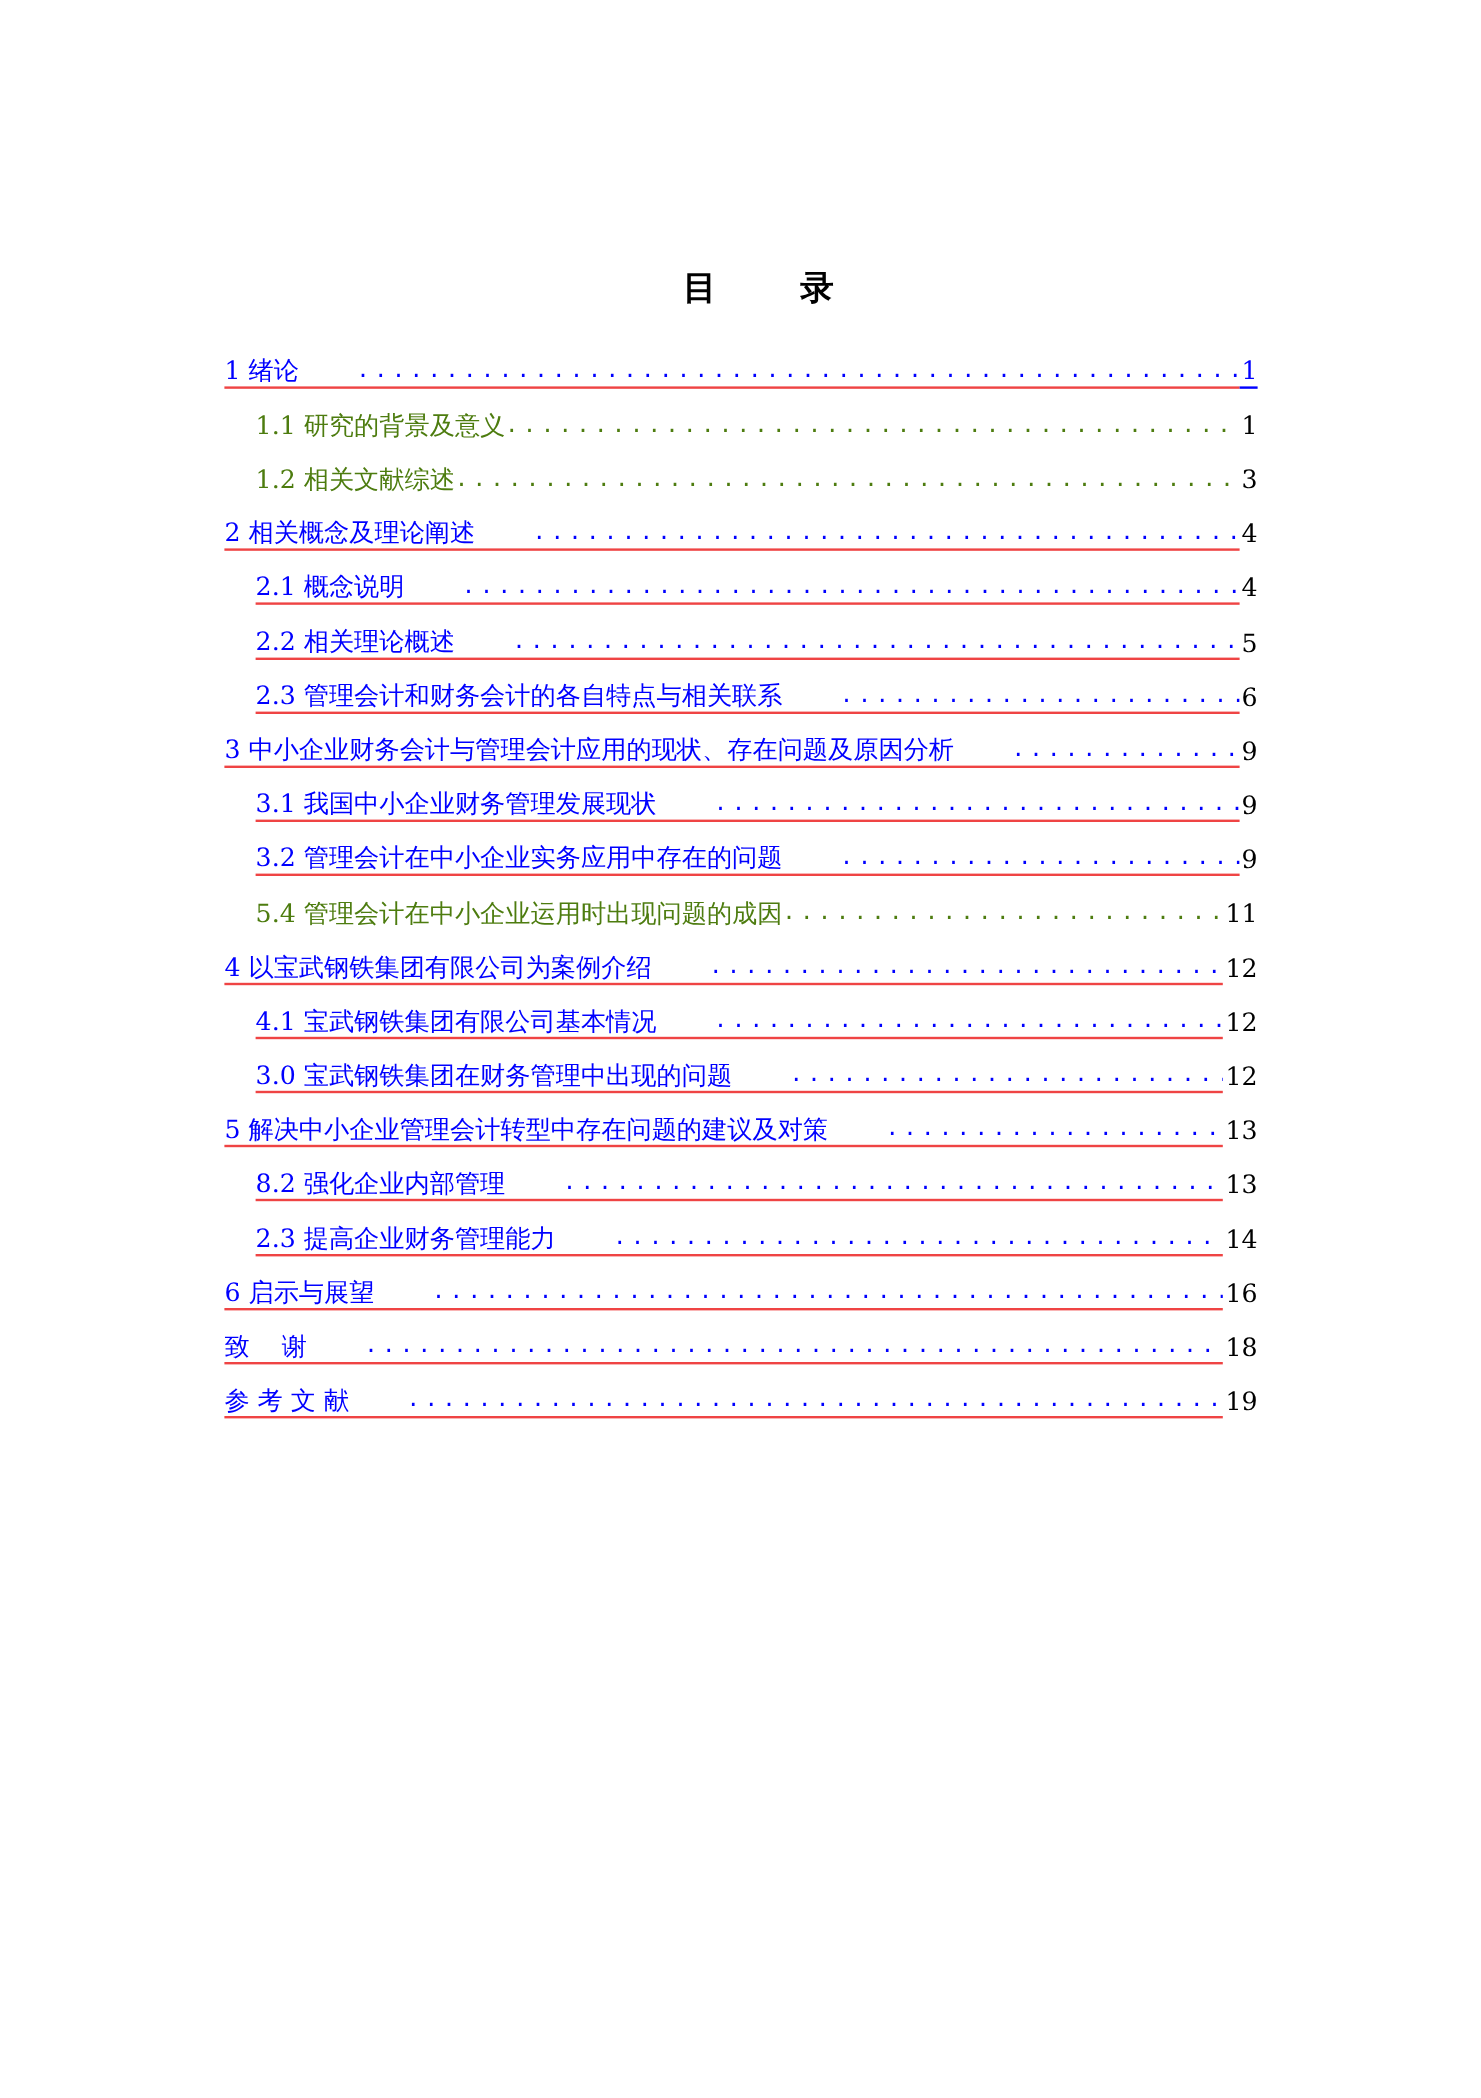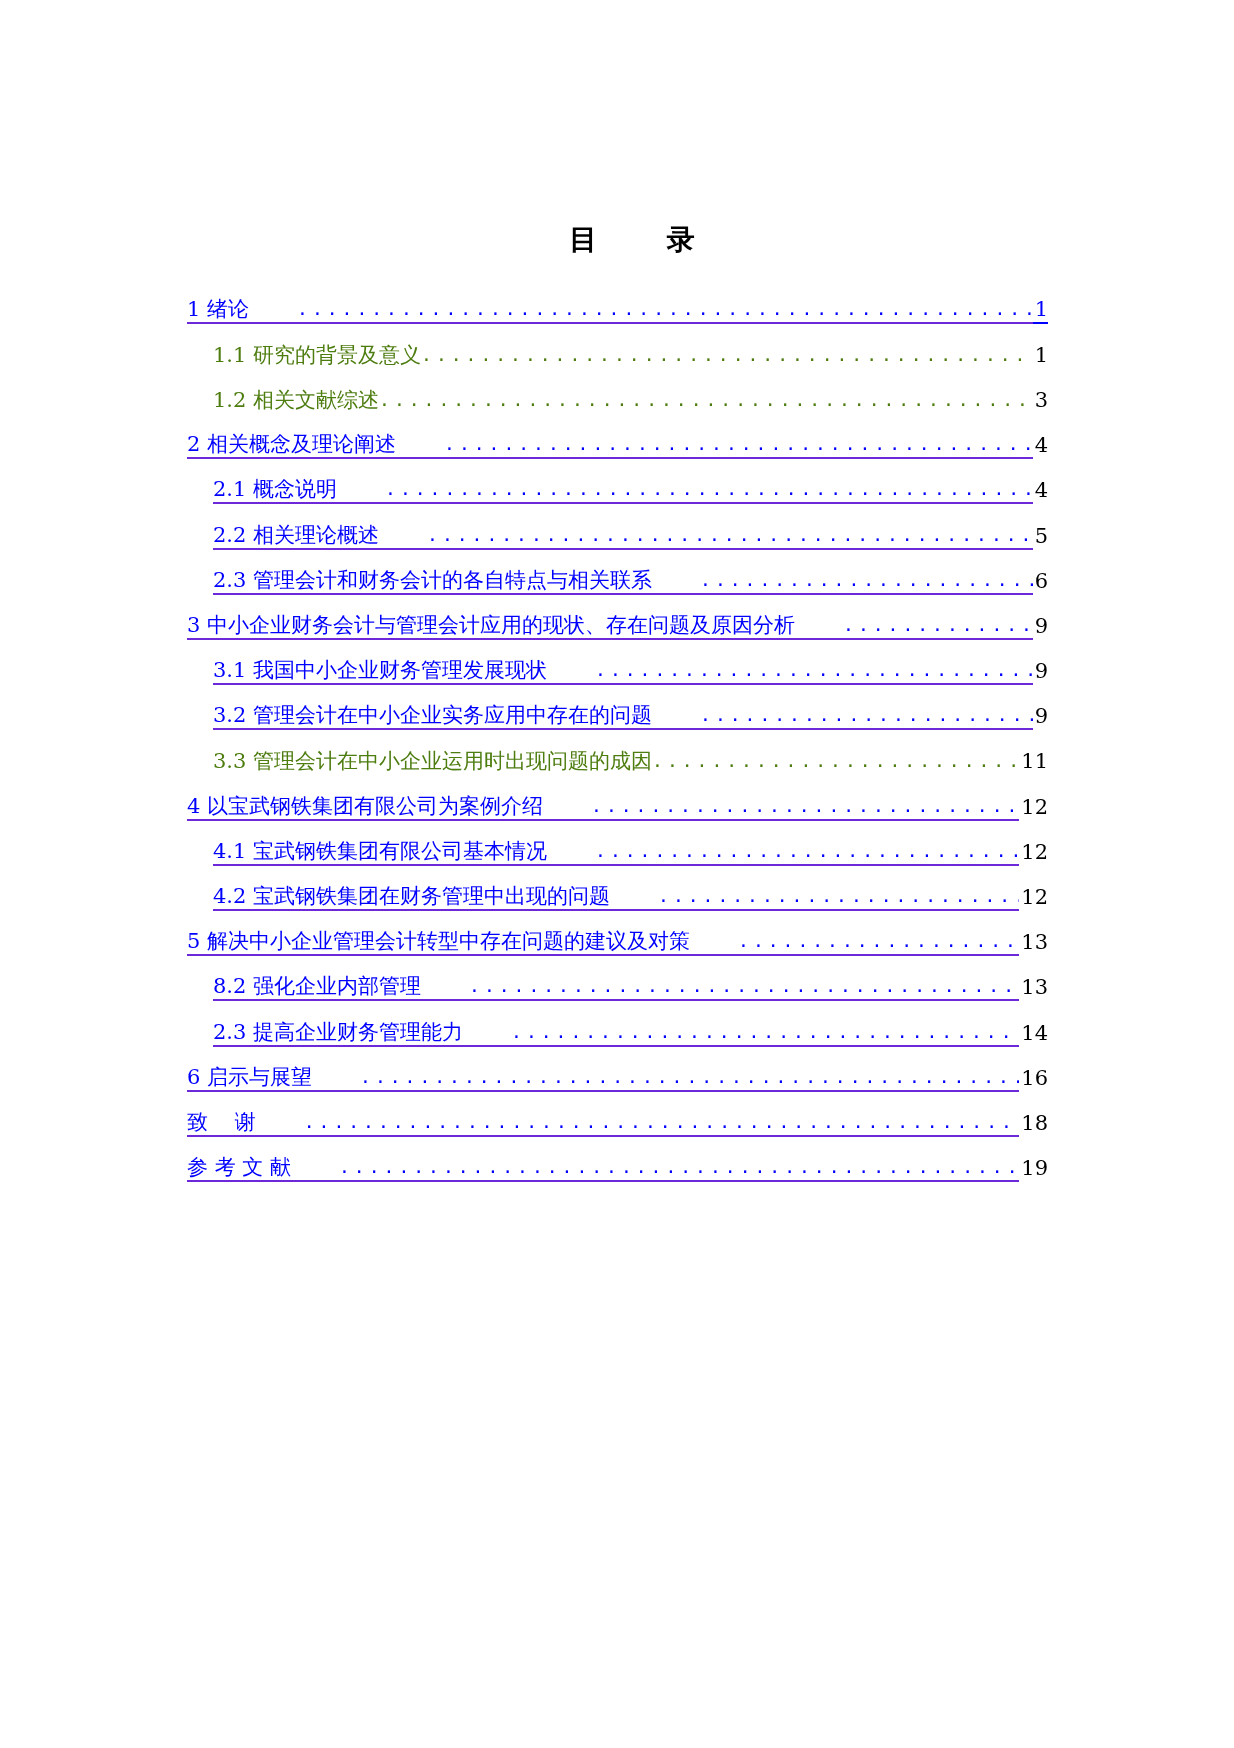--- a/index.html
+++ b/index.html
@@ -64,21 +64,21 @@
       content: "......................................................................................................................................................";
     }
     .toc-row .page {
       flex: 0 0 auto;
       padding-left: 2px;
       min-width: 12px;
       text-align: right;
     }
     .toc-row.link .entry {
       color: #0000ff;
-      border-bottom: 2px solid #6d28d9;
+      border-bottom: 2px solid #ef4444;
       gap: 48px;
     }
     .toc-row.link.page-in-link .page {
       color: #0000ff;
       border-bottom: 2px solid #0000ff;
     }
     .toc-row.plain .entry { color: #4d7c0f; }
   </style>
 </head>
 <body>
@@ -162,21 +162,21 @@
   <div class="toc-row level-2 link">
     <a class="entry">
       <span class="label">3.2  管理会计在中小企业实务应用中存在的问题</span>
       <span class="leader"></span>
     </a>
     <span class="page">9</span>
   </div>
 
   <div class="toc-row level-2 plain">
     <span class="entry">
-      <span class="label">3.3  管理会计在中小企业运用时出现问题的成因</span>
+      <span class="label">5.4  管理会计在中小企业运用时出现问题的成因</span>
       <span class="leader"></span>
     </span>
     <span class="page">11</span>
   </div>
 
   <div class="toc-row level-1 link">
     <a class="entry">
       <span class="label">4  以宝武钢铁集团有限公司为案例介绍</span>
       <span class="leader"></span>
     </a>
@@ -186,21 +186,21 @@
   <div class="toc-row level-2 link">
     <a class="entry">
       <span class="label">4.1  宝武钢铁集团有限公司基本情况</span>
       <span class="leader"></span>
     </a>
     <span class="page">12</span>
   </div>
 
   <div class="toc-row level-2 link">
     <a class="entry">
-      <span class="label">4.2  宝武钢铁集团在财务管理中出现的问题</span>
+      <span class="label">3.0  宝武钢铁集团在财务管理中出现的问题</span>
       <span class="leader"></span>
     </a>
     <span class="page">12</span>
   </div>
 
   <div class="toc-row level-1 link">
     <a class="entry">
       <span class="label">5  解决中小企业管理会计转型中存在问题的建议及对策</span>
       <span class="leader"></span>
     </a>

